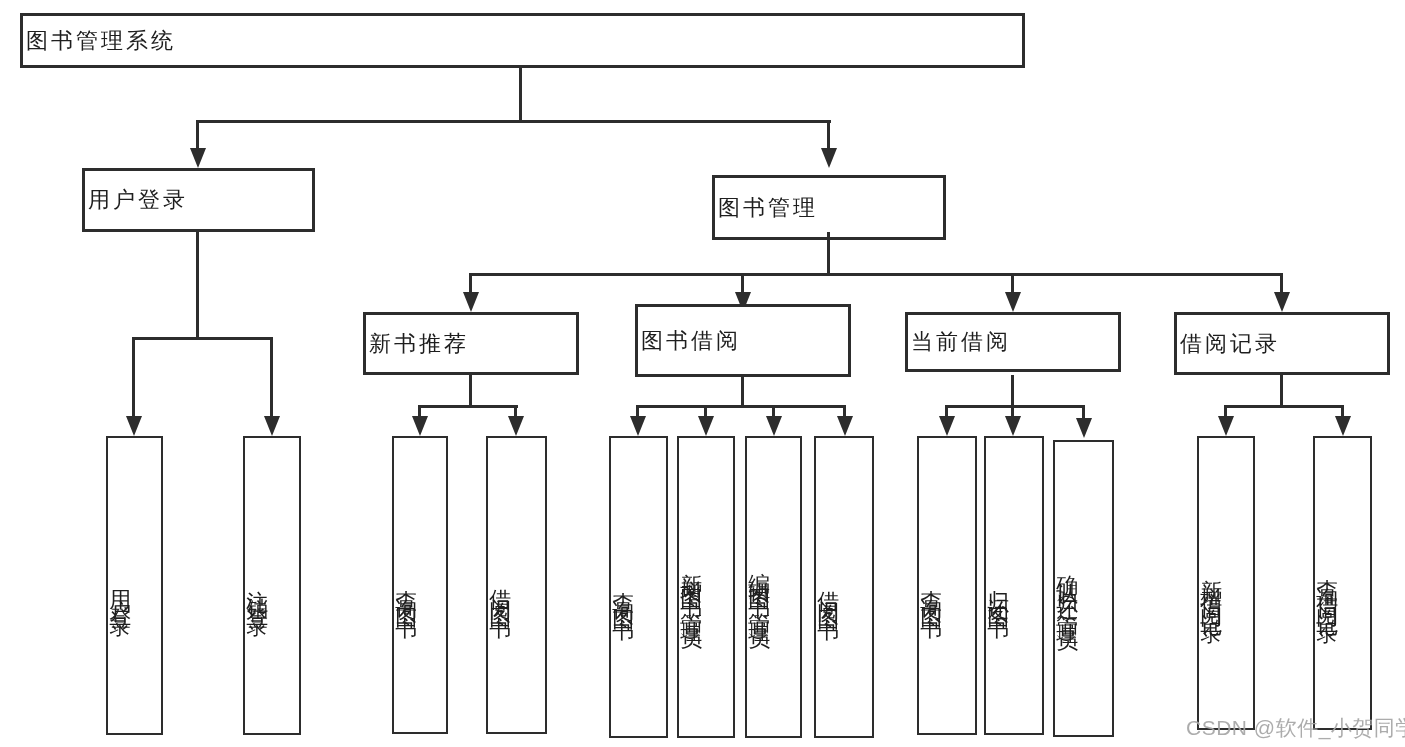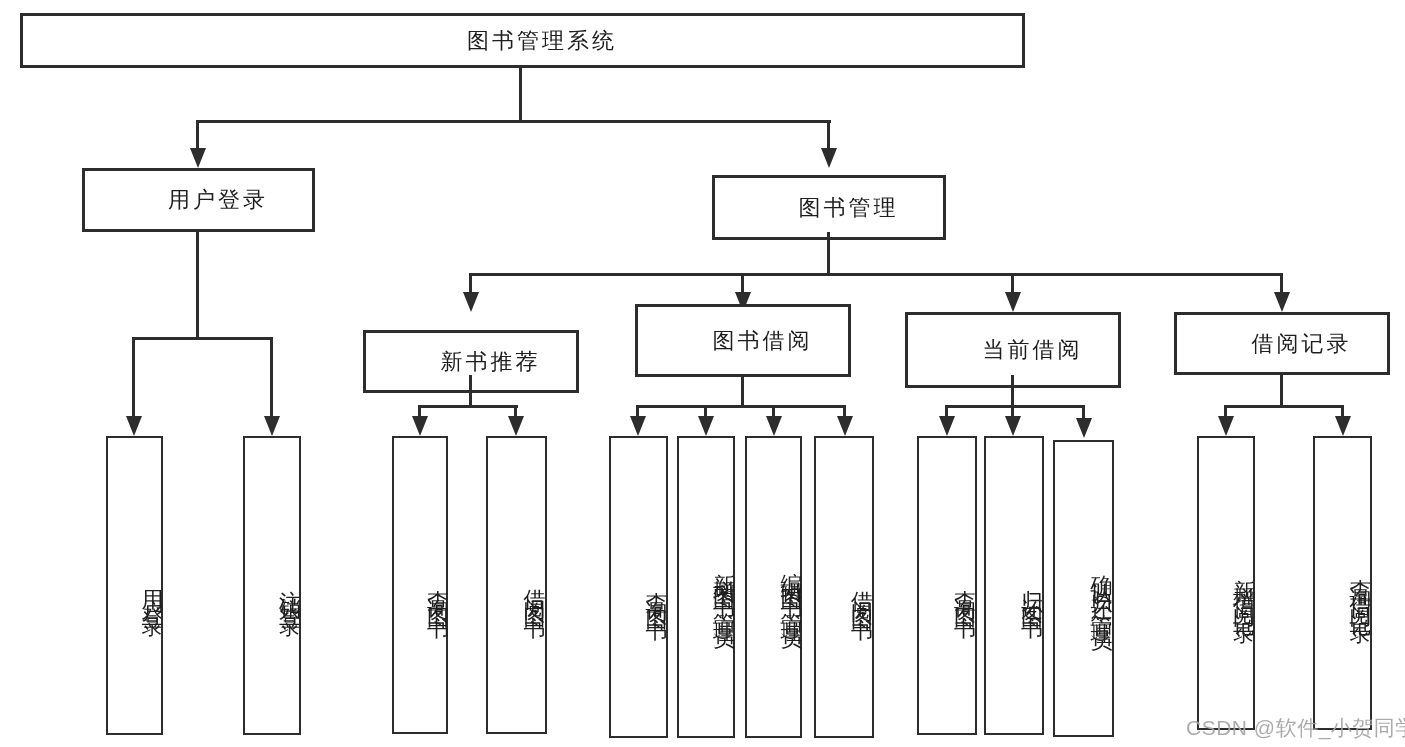--- a/index.html
+++ b/index.html
@@ -3,22 +3,22 @@
 <meta charset="utf-8">
 <style>
   html,body{margin:0;padding:0;background:#ffffff;}
   #stage{
     position:relative;width:1405px;height:747px;background:#ffffff;overflow:hidden;
     font-family:"Liberation Sans", sans-serif;
   }
   .box{
     position:absolute;box-sizing:border-box;background:#ffffff;
     border:3px solid #2d2d2d;
-    display:flex;align-items:center;justify-content:center;
-    font-size:22px;color:#1e1e1e;letter-spacing:3px;white-space:nowrap;padding-left:36px;
+    display:flex;align-items:center;justify-content:flex-start;
+    font-size:22px;color:#1e1e1e;letter-spacing:3px;white-space:nowrap;
   }
   .box .lbl{padding-left:3px;}
   .vbox{border-width:2.5px;letter-spacing:0;}
   .vbox .vlbl{
     writing-mode:vertical-rl;text-orientation:mixed;
     letter-spacing:9px;line-height:1.1;padding-top:9px;
   }
   .vbox.long .vlbl{letter-spacing:8px;padding-top:8px;}
   .line{position:absolute;background:#2d2d2d;}
   .arrow{
@@ -65,27 +65,27 @@
   <div class="line" style="left:469px;top:273px;width:814px;height:3px;"></div>
   <div class="line" style="left:469px;top:273px;width:3px;height:19px;"></div>
   <div class="arrow" style="left:463px;top:292px;"></div>
   <div class="line" style="left:741px;top:273px;width:3px;height:19px;"></div>
   <div class="arrow" style="left:735px;top:292px;"></div>
   <div class="line" style="left:1011px;top:273px;width:3px;height:19px;"></div>
   <div class="arrow" style="left:1005px;top:292px;"></div>
   <div class="line" style="left:1280px;top:273px;width:3px;height:19px;"></div>
   <div class="arrow" style="left:1274px;top:292px;"></div>
 
-  <div class="box" style="left:363px;top:312px;width:216px;height:63px;margin-top:18px;">
+  <div class="box" style="left:363px;top:312px;width:216px;height:63px;">
     <span class="lbl">新书推荐</span>
   </div>
   <div class="box" style="left:635px;top:304px;width:216px;height:73px;">
     <span class="lbl">图书借阅</span>
   </div>
-  <div class="box" style="left:905px;top:312px;width:216px;height:76px;">
+  <div class="box" style="left:905px;top:312px;width:216px;height:60px;">
     <span class="lbl">当前借阅</span>
   </div>
   <div class="box" style="left:1174px;top:312px;width:216px;height:63px;">
     <span class="lbl">借阅记录</span>
   </div>
 
   <div class="line" style="left:469px;top:375px;width:3px;height:30px;"></div>
   <div class="line" style="left:418px;top:405px;width:100px;height:3px;"></div>
   <div class="line" style="left:418px;top:405px;width:3px;height:11px;"></div>
   <div class="arrow" style="left:412px;top:416px;"></div>

